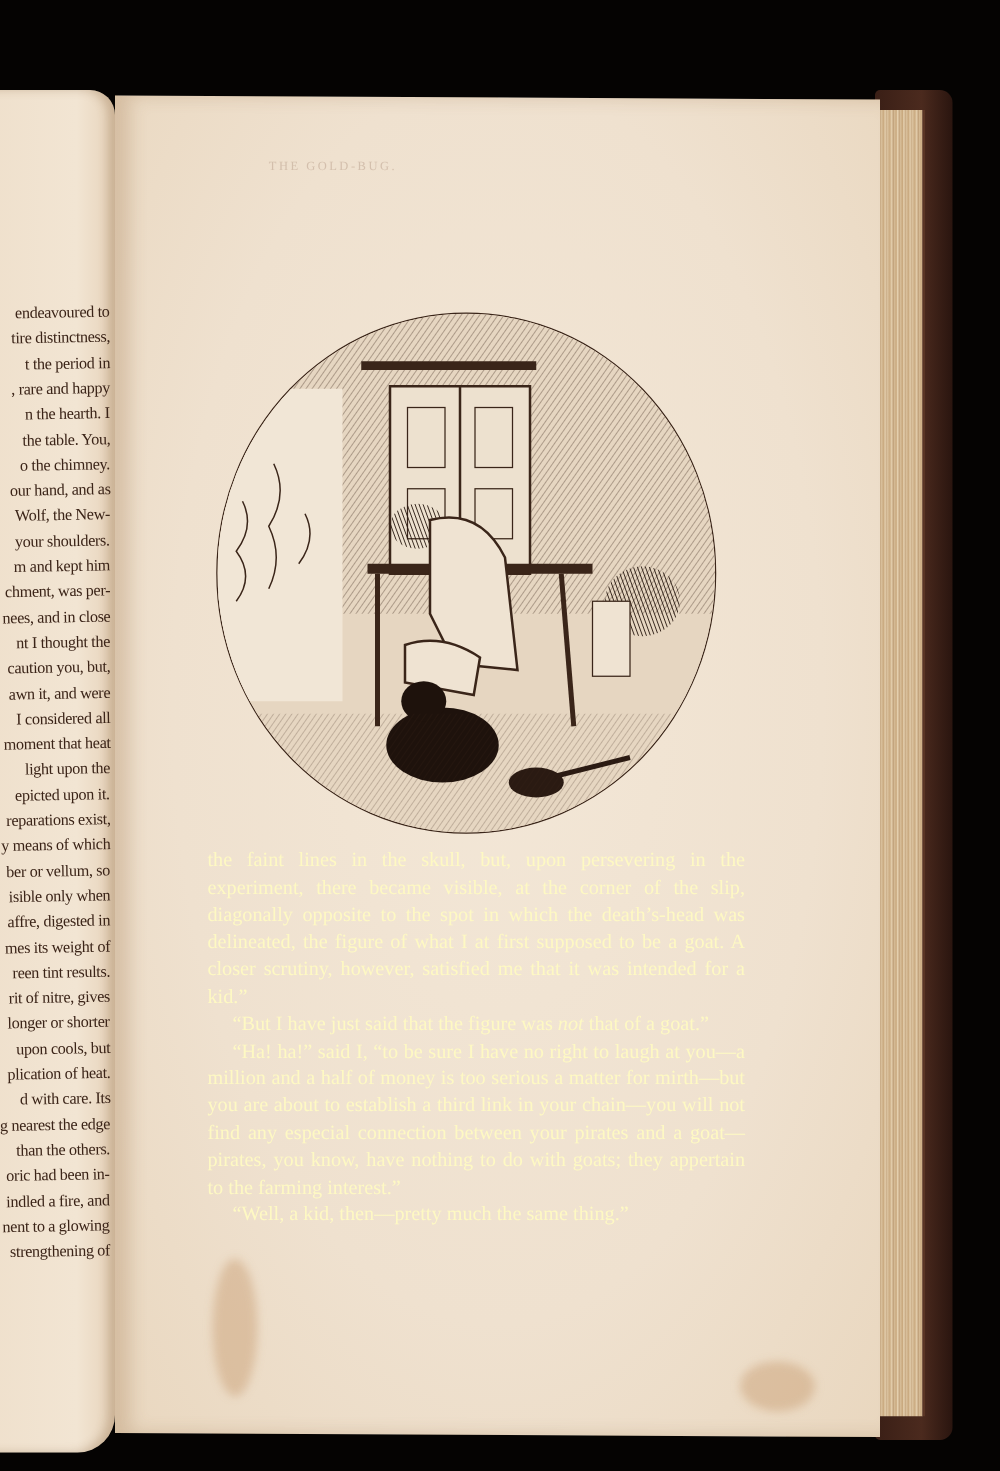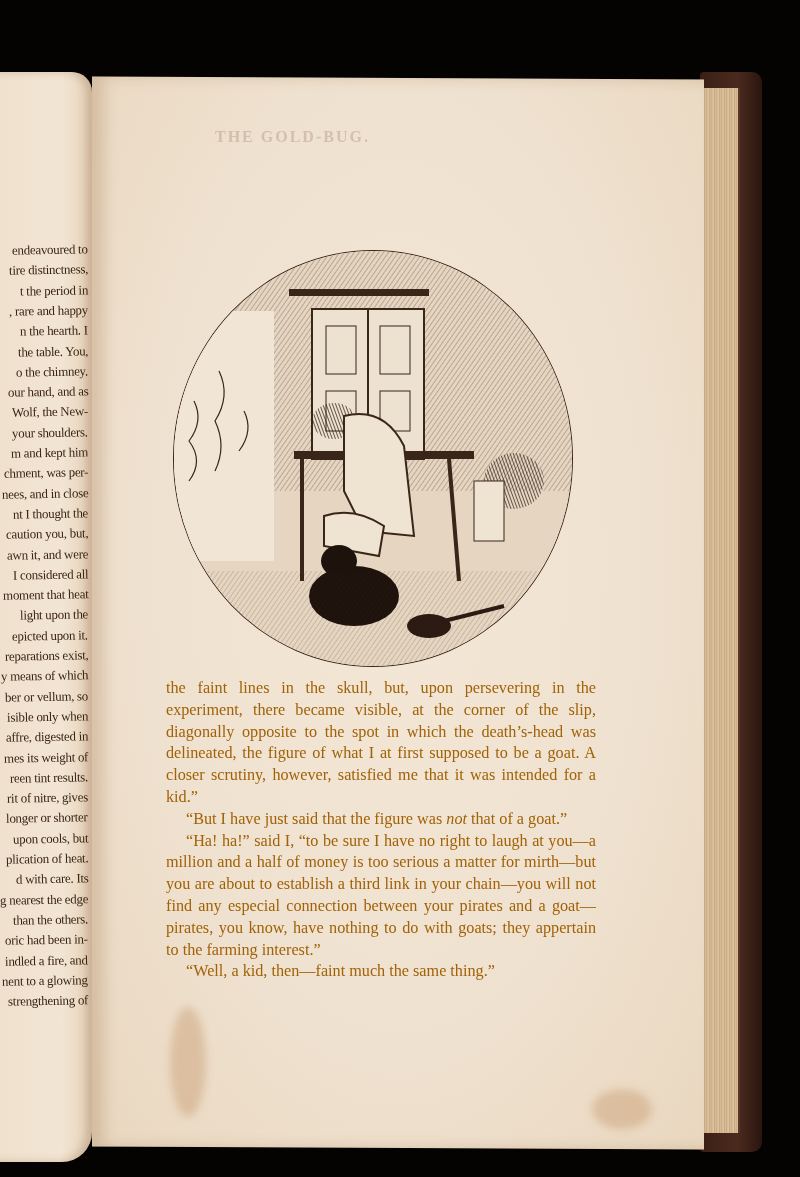--- a/index.html
+++ b/index.html
@@ -6,24 +6,24 @@
   body { width:800px; height:1177px; background:#050302; position:relative; overflow:hidden; font-family:"Liberation Serif","DejaVu Serif",serif; }
   .cover { position:absolute; left:700px; top:72px; width:62px; height:1080px; background:linear-gradient(90deg,#3a1f16,#4b2a1e 60%,#2a150f); border-radius:4px 10px 10px 4px; transform:skewX(0deg); }
   .page-edges { position:absolute; left:700px; top:88px; width:38px; height:1045px;
     background:repeating-linear-gradient(90deg,#d9c09c 0px,#c9a97f 2px,#e4cfae 3px,#bf9f78 5px); border-right:2px solid #5a3525; }
   .left-page { position:absolute; left:-10px; top:72px; width:102px; height:1090px; background:linear-gradient(90deg,#efe0cc,#f2e5d3 70%,#e6d2b9); border-radius:0 20px 30px 0; box-shadow: inset -6px 0 8px rgba(120,80,40,0.25); overflow:hidden; }
   .right-page { position:absolute; left:92px; top:78px; width:612px; height:1070px;
     background:radial-gradient(ellipse at 50% 45%, #f3e7d7 0%, #efe1cf 60%, #e9d7bf 100%);
     box-shadow: inset 12px 0 14px rgba(140,95,50,0.22); transform:skewY(0.3deg); }
   .left-lines { position:absolute; left:0; top:170px; width:100%; }
   .left-line { position:absolute; right:4px; white-space:nowrap; font-size:13px; color:#3b2418; letter-spacing:-0.3px; transform:rotate(-1deg); }
-  .running-head { position:absolute; left:215px; top:128px; font-size:16px; letter-spacing:2px; color:rgba(160,130,110,0.35);font-weight:bold; }
+  .running-head { position:absolute; left:215px; top:128px; font-size:10px; letter-spacing:2px; color:rgba(160,130,110,0.35); }
   .illustration { position:absolute; left:173px; top:250px; width:398px; height:415px; border-radius:50%;
     border:1.5px solid #3a2519; overflow:hidden; background:#e8d9c5; }
-  .body-text { position:absolute; left:166px; top:678px; width:430px; font-size:16.2px; line-height:21.8px; color:#a16207; text-align:justify; }
+  .body-text { position:absolute; left:166px; top:678px; width:430px; font-size:16.2px; line-height:21.8px; color:#fef9c3; text-align:justify; }
   .body-text p { margin:0; }
   .indent { text-indent:20px; }
   .stain { position:absolute; border-radius:50%; background:rgba(176,116,56,0.28); filter:blur(4px); }
 </style>
 </head>
 <body>
 
 <div class="cover"></div>
 <div class="page-edges"></div>
 
@@ -123,14 +123,14 @@
     <rect x="0" y="320" width="398" height="95" fill="url(#hatch)" opacity="0.3"></rect>
   </svg>
 </div>
 
 <div class="body-text">
   <p>the faint lines in the skull, but, upon persevering in the experiment, there became visible, at the corner of the slip, diagonally opposite to the spot in which the death’s-head was delineated, the figure of what I at first supposed to be a goat.  A closer scrutiny, however, satisfied me that it was intended for a kid.”</p>
   <p class="indent">
     <span>“But I have just said that the figure was </span><em>not</em><span> that of a goat.”</span>
   </p>
   <p class="indent">“Ha! ha!” said I, “to be sure I have no right to laugh at you—a million and a half of money is too serious a matter for mirth—but you are about to establish a third link in your chain—you will not find any especial connection between your pirates and a goat—pirates, you know, have nothing to do with goats; they appertain to the farming interest.”</p>
-  <p class="indent">“Well, a kid, then—faint much the same thing.”</p>
+  <p class="indent">“Well, a kid, then—pretty much the same thing.”</p>
 </div>
 
 </body></html>

